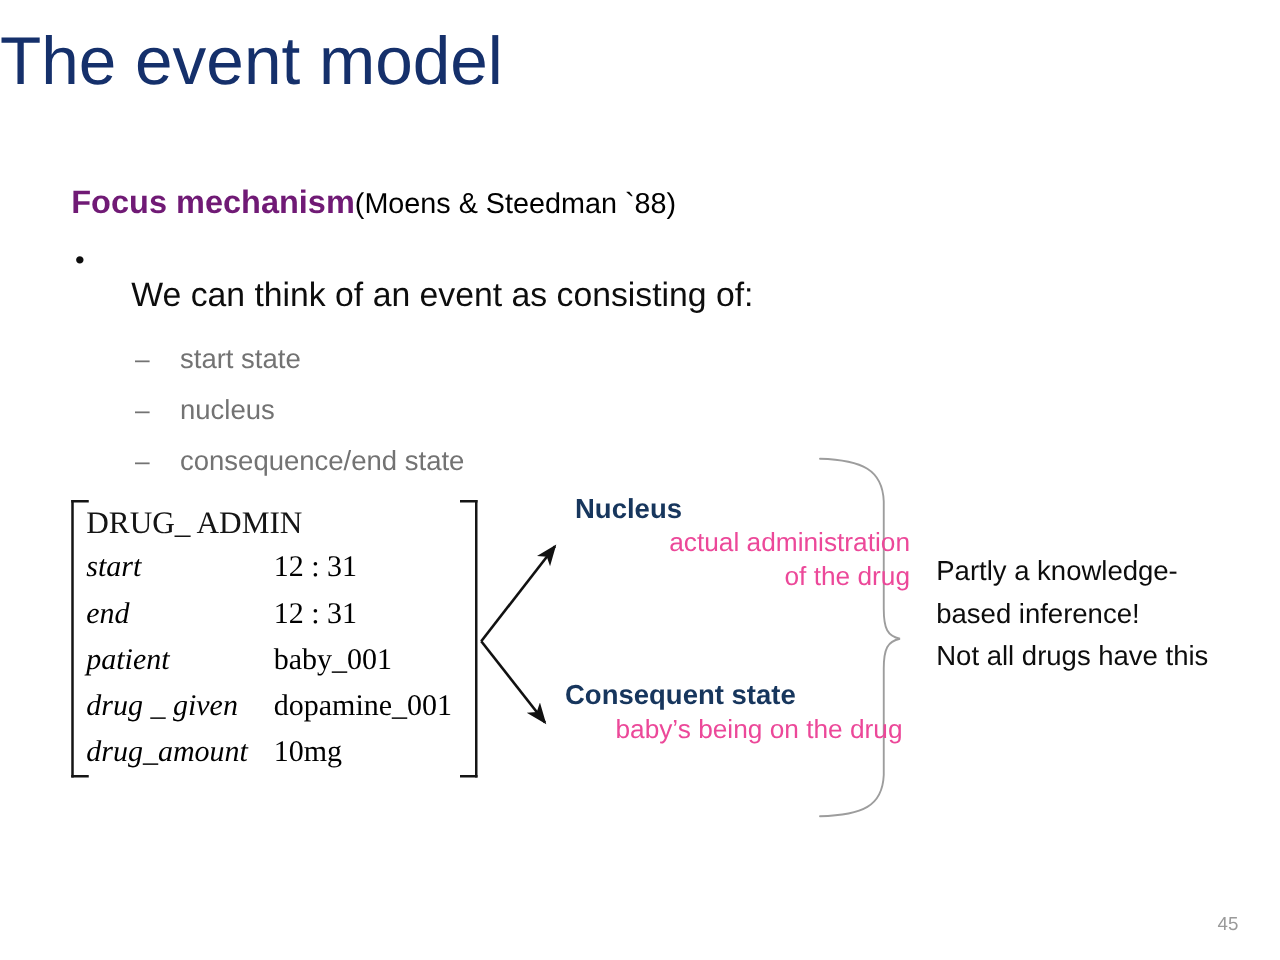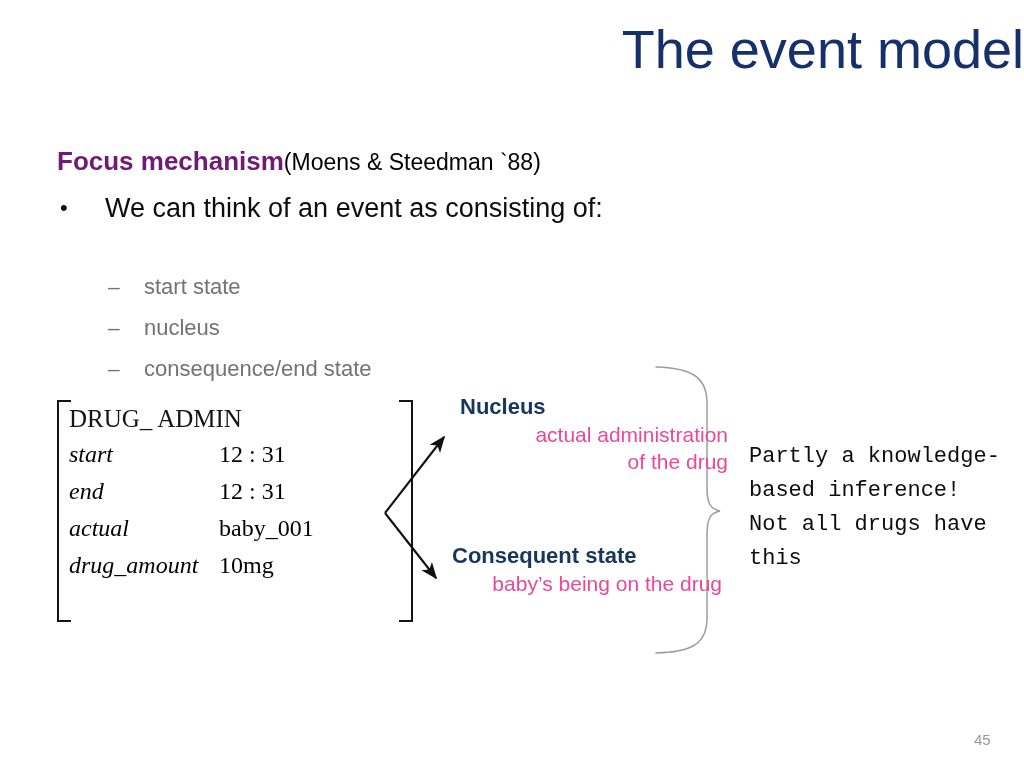--- a/index.html
+++ b/index.html
@@ -19,21 +19,21 @@
     background: #ffffff;
     overflow: hidden;
   }
 
   
   #slide-title {
     position: absolute;
     left: 0;
     top: 18px;
     width: 1024px;
-    text-align: right;
+    text-align: left;
     font-size: 54px;
     line-height: 62px;
     color: #15306b;
     letter-spacing: 0px;
     white-space: nowrap;
   }
 
   
   #focus-line {
     position: absolute;
@@ -69,20 +69,21 @@
     display: inline-block;
     width: 45px;
     text-align: left;
     font-size: 22px;
     vertical-align: top;
     line-height: 36px;
   }
   #bullet-main .bullet-text {
     display: inline-block;
     vertical-align: top;
+    margin-top: 28px;
   }
 
   .sub-bullet {
     position: absolute;
     left: 108px;
     font-size: 22px;
     line-height: 30px;
     color: #737373;
     white-space: nowrap;
     margin-top: 32px;
@@ -94,21 +95,21 @@
   }
   #sub-bullet-0 { top: 240px; }
   #sub-bullet-1 { top: 281px; }
   #sub-bullet-2 { top: 322px; }
 
   
   #avm {
     position: absolute;
     left: 57px;
     top: 400px;
-    width: 356px;
+    width: 325px;
     height: 222px;
     font-family: "Liberation Serif", "DejaVu Serif", serif;
   }
   #avm .bracket {
     position: absolute;
     top: 0;
     width: 14px;
     height: 222px;
     border-top: 2px solid #151515;
     border-bottom: 2px solid #151515;
@@ -188,21 +189,20 @@
 
   
   #right-note {
     position: absolute;
     left: 749px;
     top: 440px;
     width: 268px;
     font-size: 22px;
     line-height: 34px;
     color: #0d0d0d;
-    font-family: Liberation Mono, monospace;
   }
 
   
   #page-number {
     position: absolute;
     left: 974px;
     top: 731px;
     width: 40px;
     text-align: left;
     font-size: 15px;
@@ -239,21 +239,24 @@
     <div class="bracket bracket-right"></div>
     <div id="avm-body">
       <div id="avm-type">DRUG_ ADMIN</div>
       <div class="avm-row">
         <span class="avm-attr">start</span><span class="avm-val">12 : 31</span>
       </div>
       <div class="avm-row">
         <span class="avm-attr">end</span><span class="avm-val">12 : 31</span>
       </div>
       <div class="avm-row">
-        <span class="avm-attr">actual</span><span class="avm-val">baby_001</span>
+        <span class="avm-attr">patient</span><span class="avm-val">baby_001</span>
+      </div>
+      <div class="avm-row">
+        <span class="avm-attr">drug _ given</span><span class="avm-val">dopamine_001</span>
       </div>
       <div class="avm-row">
         <span class="avm-attr">drug_amount</span><span class="avm-val">10mg</span>
       </div>
     </div>
   </div>
 
   <svg id="arrows-svg" viewBox="0 0 1024 768">
     <defs>
       <marker id="arrowhead" markerWidth="9" markerHeight="9" refX="7.2" refY="3.2" orient="auto" markerUnits="strokeWidth">

